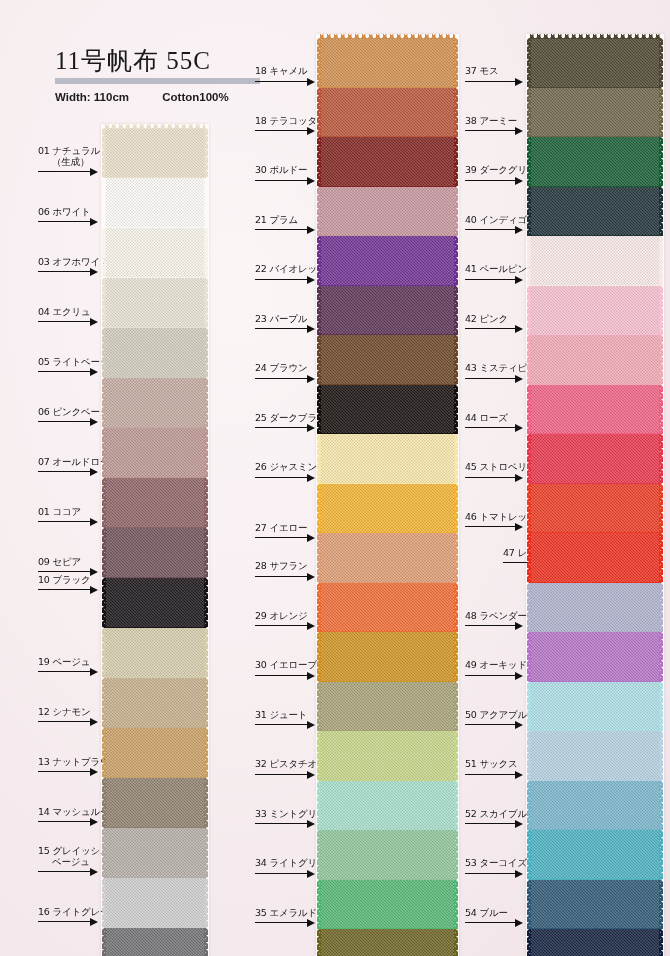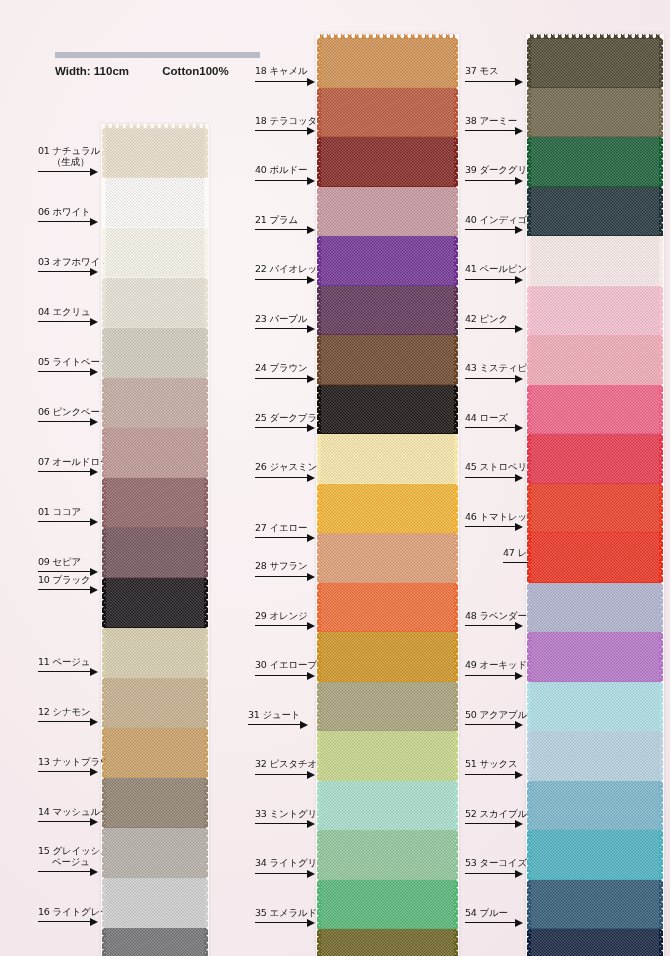--- a/index.html
+++ b/index.html
@@ -115,20 +115,21 @@
     border-top:4px solid transparent;border-bottom:4px solid transparent;
     border-left:8px solid #111;
   }
 </style>
 </head>
 <body>
 
 <div id="paper"></div>
 
 <div id="header">
+  <div id="title">11号帆布 55C</div>
   <div id="title-rule"></div>
   <div id="subtitle">
     <span id="sub-width">Width: 110cm</span>
     <span id="sub-comp">Cotton100%</span>
   </div>
 </div>
 
 <div id="columns-root">
     <div class="column" style="left: 0px; top: 0px; width: 670px; height: 956px;">
       <div class="stack-backing" style="left: 101px; top: 124px; width: 108px; height: 858px;"></div>
@@ -263,21 +264,21 @@
           <div class="head" style="left: 52px;"></div>
         </div>
       </div>
       <div class="swatch" style="left: 105px; top: 628px; width: 100px; height: 50px; background: rgb(212, 203, 171); z-index: 20;">
         <div class="weave"></div>
         <div class="pink-edge" style="background: rgb(212, 203, 171);"></div>
         <div class="pink-left" style="background: rgb(212, 203, 171);"></div>
         <div class="pink-right" style="background: rgb(212, 203, 171);"></div>
       </div>
       <div class="label-row" style="left: 38px; top: 660px; width: 67px; height: 18px;">
-        <div class="label-text">11 ベージュ</div>
+        <div class="label-text">19 ベージュ</div>
         <div class="arrow" style="width: 60px;">
           <div class="shaft" style="width: 52px;"></div>
           <div class="head" style="left: 52px;"></div>
         </div>
       </div>
       <div class="swatch" style="left: 105px; top: 678px; width: 100px; height: 50px; background: rgb(196, 173, 137); z-index: 21;">
         <div class="weave"></div>
         <div class="pink-edge" style="background: rgb(196, 173, 137);"></div>
         <div class="pink-left" style="background: rgb(196, 173, 137);"></div>
         <div class="pink-right" style="background: rgb(196, 173, 137);"></div>
@@ -376,21 +377,21 @@
           <div class="head" style="left: 52px;"></div>
         </div>
       </div>
       <div class="swatch" style="left: 320px; top: 137px; width: 135px; height: 49.5px; background: rgb(128, 35, 31); z-index: 12;">
         <div class="weave"></div>
         <div class="pink-edge" style="background: rgb(128, 35, 31);"></div>
         <div class="pink-left" style="background: rgb(128, 35, 31);"></div>
         <div class="pink-right" style="background: rgb(128, 35, 31);"></div>
       </div>
       <div class="label-row" style="left: 255px; top: 168.5px; width: 65px; height: 18px;">
-        <div class="label-text">40 ボルドー</div>
+        <div class="label-text">30 ボルドー</div>
         <div class="arrow" style="width: 60px;">
           <div class="shaft" style="width: 52px;"></div>
           <div class="head" style="left: 52px;"></div>
         </div>
       </div>
       <div class="swatch" style="left: 320px; top: 186.5px; width: 135px; height: 49.5px; background: rgb(196, 149, 156); z-index: 13;">
         <div class="weave"></div>
         <div class="pink-edge" style="background: rgb(196, 149, 156);"></div>
         <div class="pink-left" style="background: rgb(196, 149, 156);"></div>
         <div class="pink-right" style="background: rgb(196, 149, 156);"></div>
@@ -518,21 +519,21 @@
           <div class="shaft" style="width: 52px;"></div>
           <div class="head" style="left: 52px;"></div>
         </div>
       </div>
       <div class="swatch" style="left: 320px; top: 681.5px; width: 135px; height: 49.5px; background: rgb(166, 160, 119); z-index: 23;">
         <div class="weave"></div>
         <div class="pink-edge" style="background: rgb(166, 160, 119);"></div>
         <div class="pink-left" style="background: rgb(166, 160, 119);"></div>
         <div class="pink-right" style="background: rgb(166, 160, 119);"></div>
       </div>
-      <div class="label-row" style="left: 248px; top: 713px; width: 65px; height: 18px;">
+      <div class="label-row" style="left: 255px; top: 713px; width: 65px; height: 18px;">
         <div class="label-text">31 ジュート</div>
         <div class="arrow" style="width: 60px;">
           <div class="shaft" style="width: 52px;"></div>
           <div class="head" style="left: 52px;"></div>
         </div>
       </div>
       <div class="swatch" style="left: 320px; top: 731px; width: 135px; height: 49.5px; background: rgb(196, 212, 134); z-index: 24;">
         <div class="weave"></div>
         <div class="pink-edge" style="background: rgb(196, 212, 134);"></div>
         <div class="pink-left" style="background: rgb(196, 212, 134);"></div>

